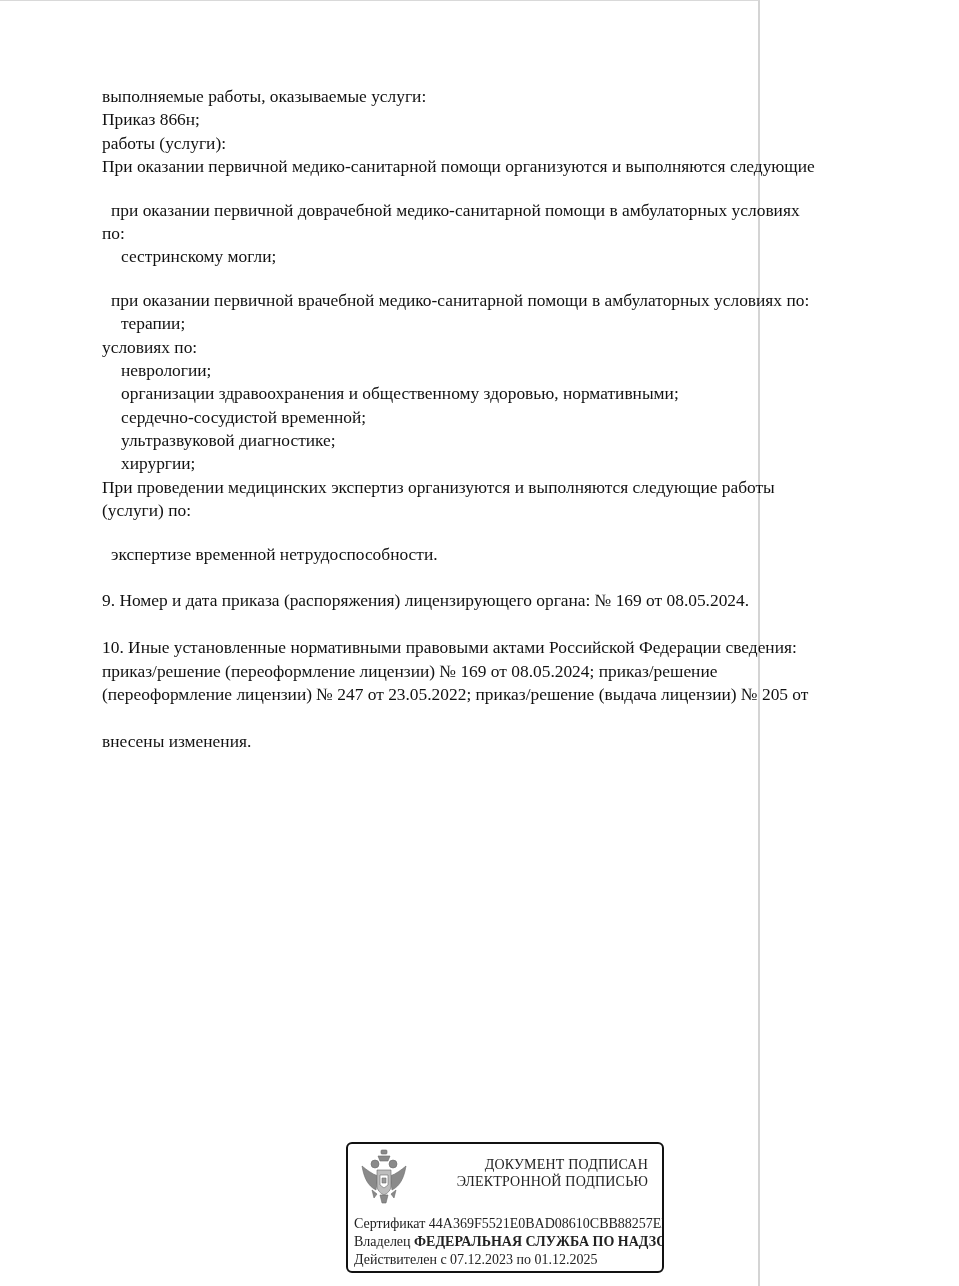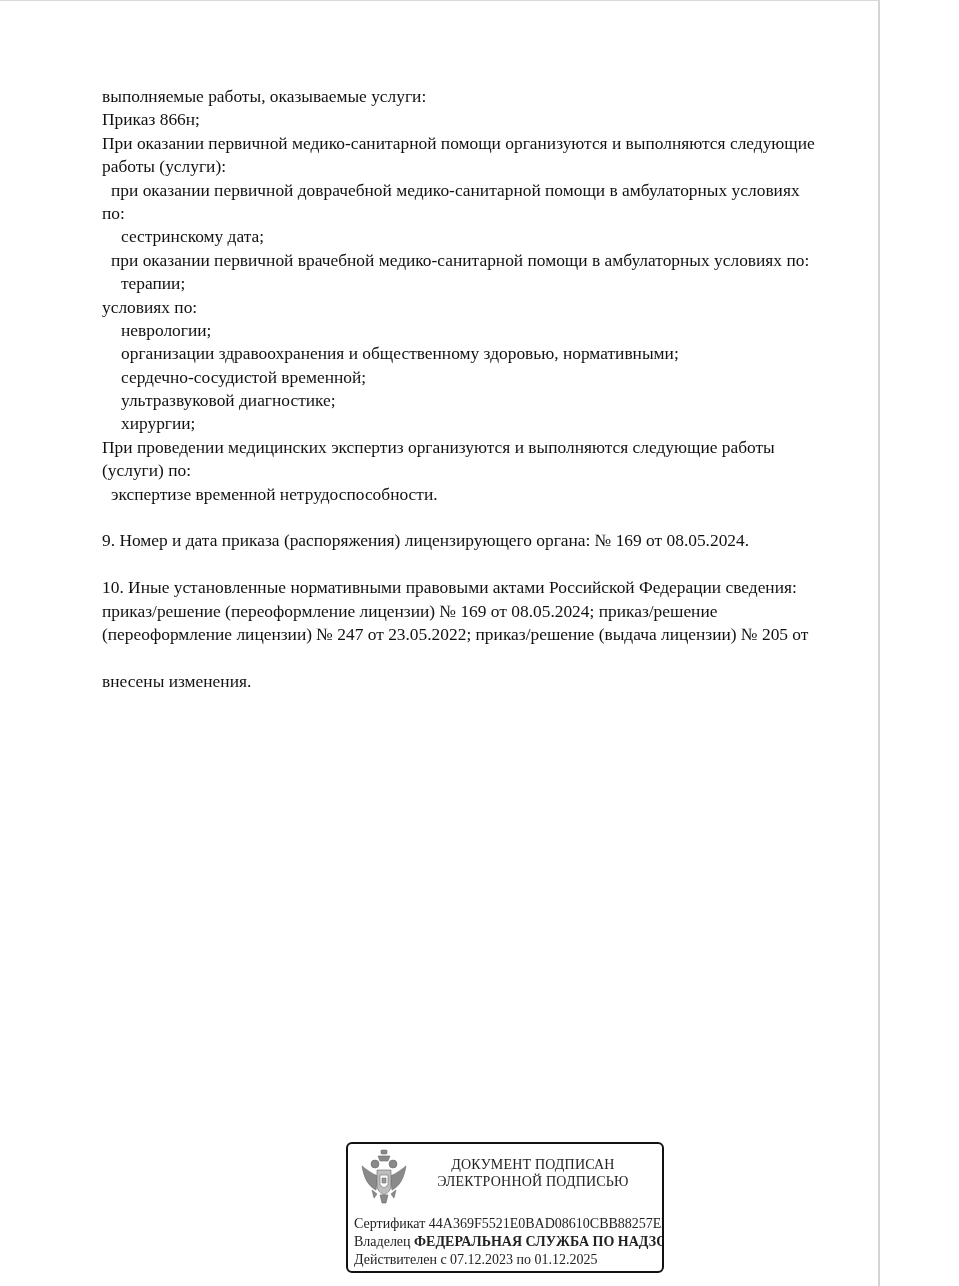--- a/index.html
+++ b/index.html
@@ -10,21 +10,21 @@
     body {
       width: 959px;
       height: 1286px;
       position: relative;
       overflow: hidden;
     }
     .page {
       position: absolute;
       left: 0;
       top: 0;
-      width: 880px;
+      width: 760px;
       height: 1286px;
       background: #ffffff;
       border-top: 1px solid #d9d9d9;
       border-right: 2px solid #d4d4d4;
       box-sizing: border-box;
     }
     .content {
       position: absolute;
       left: 102px;
       top: 84px;
@@ -32,21 +32,21 @@
       font-family: "Liberation Serif", serif;
       font-size: 17.4px;
       line-height: 23.4px;
       color: #111111;
     }
     .line {
       white-space: pre;
       display: block;
       height: 23.4px;
     }
-    .ind1 { padding-left: 9px; }
+    .ind1 { padding-left: 9px; margin-top: 20px; }
     .ind2 { padding-left: 19px; }
     .gap { height: 23.4px; display: block; }
 
     .stamp {
       position: absolute;
       left: 346px;
       top: 1141px;
       width: 318px;
       height: 131px;
       border: 2px solid #111111;
@@ -67,46 +67,46 @@
     .stamp-title {
       position: absolute;
       left: 70px;
       top: 12px;
       width: 230px;
       text-align: center;
       font-size: 14px;
       line-height: 17px;
       letter-spacing: 0.2px;
     }
-    .stamp-title span { display: block; }
+    .stamp-title span { display: block; text-align: right; }
     .stamp-lines {
       position: absolute;
       left: 6px;
       top: 71px;
       width: 400px;
       font-size: 14px;
       line-height: 18px;
       white-space: nowrap;
     }
     .stamp-lines div { display: block; }
     .bold { font-weight: bold; }
   </style>
 </head>
 <body>
 
 <div class="page">
   <div class="content">
     <div id="lines-container">
         <span class="line">выполняемые работы, оказываемые услуги:</span>
         <span class="line">Приказ 866н;</span>
+        <span class="line">работы (услуги):</span>
         <span class="line">При оказании первичной медико-санитарной помощи организуются и выполняются следующие</span>
-        <span class="line">работы (услуги):</span>
         <span class="line ind1">при оказании первичной доврачебной медико-санитарной помощи в амбулаторных условиях</span>
         <span class="line">по:</span>
-        <span class="line ind2">сестринскому дата;</span>
+        <span class="line ind2">сестринскому могли;</span>
         <span class="line ind1">при оказании первичной врачебной медико-санитарной помощи в амбулаторных условиях по:</span>
         <span class="line ind2">терапии;</span>
         <span class="line">условиях по:</span>
         <span class="line ind2">неврологии;</span>
         <span class="line ind2">организации здравоохранения и общественному здоровью, нормативными;</span>
         <span class="line ind2">сердечно-сосудистой временной;</span>
         <span class="line ind2">ультразвуковой диагностике;</span>
         <span class="line ind2">хирургии;</span>
         <span class="line">При проведении медицинских экспертиз организуются и выполняются следующие работы</span>
         <span class="line">(услуги) по:</span>

